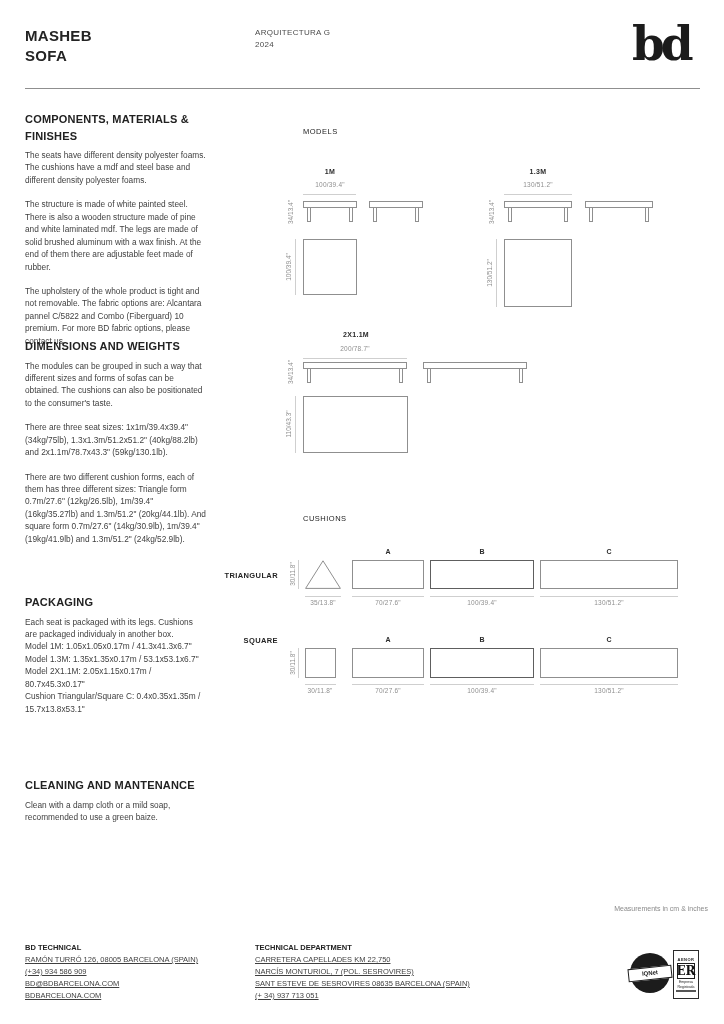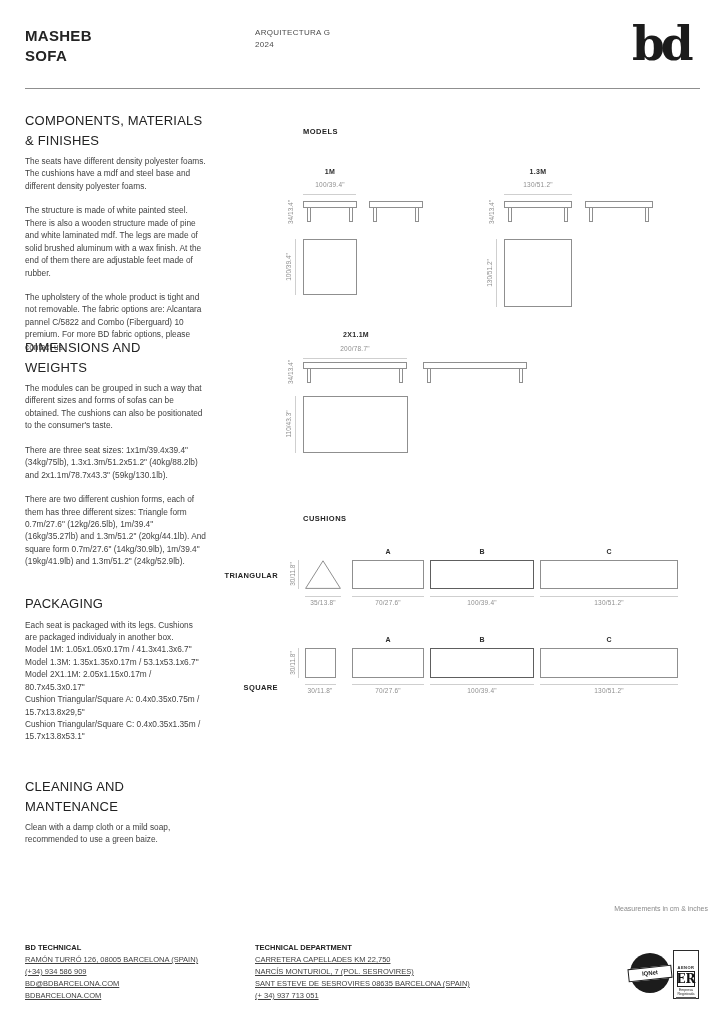--- a/index.html
+++ b/index.html
@@ -10,26 +10,26 @@
   .header-title { position:absolute; left:25px; top:26px; font-size:15px; font-weight:bold;
                   color:#242424; line-height:1.35; letter-spacing:.3px; white-space:pre-line; }
   .header-studio { position:absolute; left:255px; top:27px; font-size:8px; color:#4c4c4c;
                    line-height:1.55; letter-spacing:.3px; }
   .logo { position:absolute; left:632px; top:16px; font-family:"DejaVu Serif", serif;
           font-weight:bold; font-size:47px; letter-spacing:-4px; color:#1b1b1b; }
   .rule { position:absolute; left:25px; width:675px; top:88px; border-top:1px solid #8f8f8f; }
 
   
   .sec { position:absolute; left:25px; width:181px; font-size:8.3px; line-height:1.5; color:#3f3f3f; }
-  .sec h3 { margin:0 0 5px 0; font-size:13px; font-weight:normal; color:#222; letter-spacing:.2px; }
+  .sec h3 { margin:0 0 5px 0; font-size:11px; font-weight:bold; color:#222; letter-spacing:.2px; }
   .sec p { margin:0 0 12px 0; }
   .sec p.tight { margin:0; }
 
   
-  .dwg-label { position:absolute; font-size:7.5px; font-weight:bold; color:#232323; letter-spacing:.5px; }
+  .dwg-label { position:absolute; font-size:7.5px; font-weight:normal; color:#232323; letter-spacing:.5px; }
   .mtitle { position:absolute; font-size:7px; font-weight:bold; color:#2b2b2b;
             transform:translateX(-50%); white-space:nowrap; letter-spacing:.3px; }
   .dimtext { position:absolute; font-size:6.5px; color:#8f8f8f; transform:translateX(-50%);
              white-space:nowrap; letter-spacing:.2px; }
   .vlabel { position:absolute; font-size:6.5px; color:#8f8f8f; white-space:nowrap;
             transform:translate(-50%,-50%) rotate(-90deg); }
   .hline { position:absolute; border-top:1px solid #cfcfcf; }
   .vline { position:absolute; border-left:1px solid #cfcfcf; }
   .bench { position:absolute; box-sizing:border-box; height:7px; border:1px solid #8f8f8f; background:#fff; }
   .bench::before,.bench::after { content:""; position:absolute; top:6px; width:4px; height:14px;
@@ -49,21 +49,21 @@
   .foot { position:absolute; top:942px; font-size:7.5px; line-height:1.6; color:#3f3f3f; }
   .foot h4 { margin:0; font-size:7.5px; font-weight:bold; color:#222; }
   .foot div { white-space:nowrap;text-decoration:underline; }
   .iqnet { position:absolute; left:630px; top:953px; width:40px; height:40px;
            border-radius:50%; background:#1c1c1c; }
   .iqnet .band { position:absolute; left:-2px; right:-2px; top:14px; height:11px; background:#fff;
            border:1px solid #1c1c1c; transform:rotate(-6deg); font-size:6px; font-weight:bold;
            text-align:center; line-height:11px; color:#1c1c1c; }
   .aenor { position:absolute; left:673px; top:950px; width:26px; height:49px; box-sizing:border-box;
            border:1px solid #2b2b2b; background:#fff; display:flex; flex-direction:column;
-           align-items:center; padding:14px 0; }
+           align-items:center; padding:14px 0;justify-content:center; }
   .aenor .aenor-name { font-size:4px; font-weight:bold; color:#1c1c1c; letter-spacing:.5px; }
   .aenor .er-box { width:18px; height:22px; border:1px solid #1c1c1c; box-sizing:border-box; margin-top:1px;
            display:flex; align-items:center; justify-content:center; font-size:12px; font-weight:bold;
            color:#111; font-family:"DejaVu Serif", serif; }
   .aenor .er-sub { font-size:3.5px; color:#1c1c1c; text-align:center; line-height:1.2; margin-top:1px; }
   .aenor .er-code { width:20px; height:5px; border:1px solid #555; box-sizing:border-box;
            margin-top:1px; background:#e9e9e9; }
 </style>
 </head>
 <body>
@@ -92,21 +92,20 @@
     <p>There are three seat sizes: 1x1m/39.4x39.4" (34kg/75lb), 1.3x1.3m/51.2x51.2" (40kg/88.2lb) and 2x1.1m/78.7x43.3" (59kg/130.1lb).</p>
     <p>There are two different cushion forms, each of them has three different sizes: Triangle form 0.7m/27.6" (12kg/26.5lb), 1m/39.4" (16kg/35.27lb) and 1.3m/51.2" (20kg/44.1lb). And square form 0.7m/27.6" (14kg/30.9lb), 1m/39.4"(19kg/41.9lb) and 1.3m/51.2" (24kg/52.9lb).</p>
   </div>
 
   <div class="sec" style="top:594px">
     <h3>PACKAGING</h3>
     <p class="tight">Each seat is packaged with its legs. Cushions are packaged individualy in another box.</p>
     <p class="tight">Model 1M: 1.05x1.05x0.17m / 41.3x41.3x6.7"</p>
     <p class="tight">Model 1.3M: 1.35x1.35x0.17m / 53.1x53.1x6.7"</p>
     <p class="tight">Model 2X1.1M: 2.05x1.15x0.17m / 80.7x45.3x0.17"</p>
-    <p class="tight">Cushion Triangular/Square A: 0.4x0.35x0.75m / 15.7x13.8x29,5"</p>
     <p class="tight">Cushion Triangular/Square C: 0.4x0.35x1.35m / 15.7x13.8x53.1"</p>
   </div>
 
   <div class="sec" style="top:777px">
     <h3>CLEANING AND MANTENANCE</h3>
     <p class="tight">Clean with a damp cloth or a mild soap, recommended to use a green baize.</p>
   </div>
 
   <div class="dwg-label" style="left:303px; top:127px">MODELS</div>
 
@@ -159,21 +158,21 @@
   <div class="abclabel" style="left:482px; top:548px">B</div>
   <div class="cushion b" style="left:430px; top:560px; width:104px; height:29px"></div>
   <div class="hline" style="left:430px; top:596px; width:104px"></div>
   <div class="dimtext" style="left:482px; top:599px">100/39.4"</div>
 
   <div class="abclabel" style="left:609px; top:548px">C</div>
   <div class="cushion" style="left:540px; top:560px; width:138px; height:29px"></div>
   <div class="hline" style="left:540px; top:596px; width:138px"></div>
   <div class="dimtext" style="left:609px; top:599px">130/51.2"</div>
 
-  <div class="rowlabel" style="left:203px; top:683px">SQUARE</div>
+  <div class="rowlabel" style="left:203px; top:636px">SQUARE</div>
   <div class="vline" style="left:298px; top:648px; height:30px"></div>
   <div class="vlabel" style="left:292px; top:663px">30/11.8"</div>
   <div class="cushion" style="left:305px; top:648px; width:31px; height:30px"></div>
   <div class="hline" style="left:305px; top:684px; width:31px"></div>
   <div class="dimtext" style="left:320px; top:687px">30/11.8"</div>
 
   <div class="abclabel" style="left:388px; top:636px">A</div>
   <div class="cushion" style="left:352px; top:648px; width:72px; height:30px"></div>
   <div class="hline" style="left:352px; top:684px; width:72px"></div>
   <div class="dimtext" style="left:388px; top:687px">70/27.6"</div>

